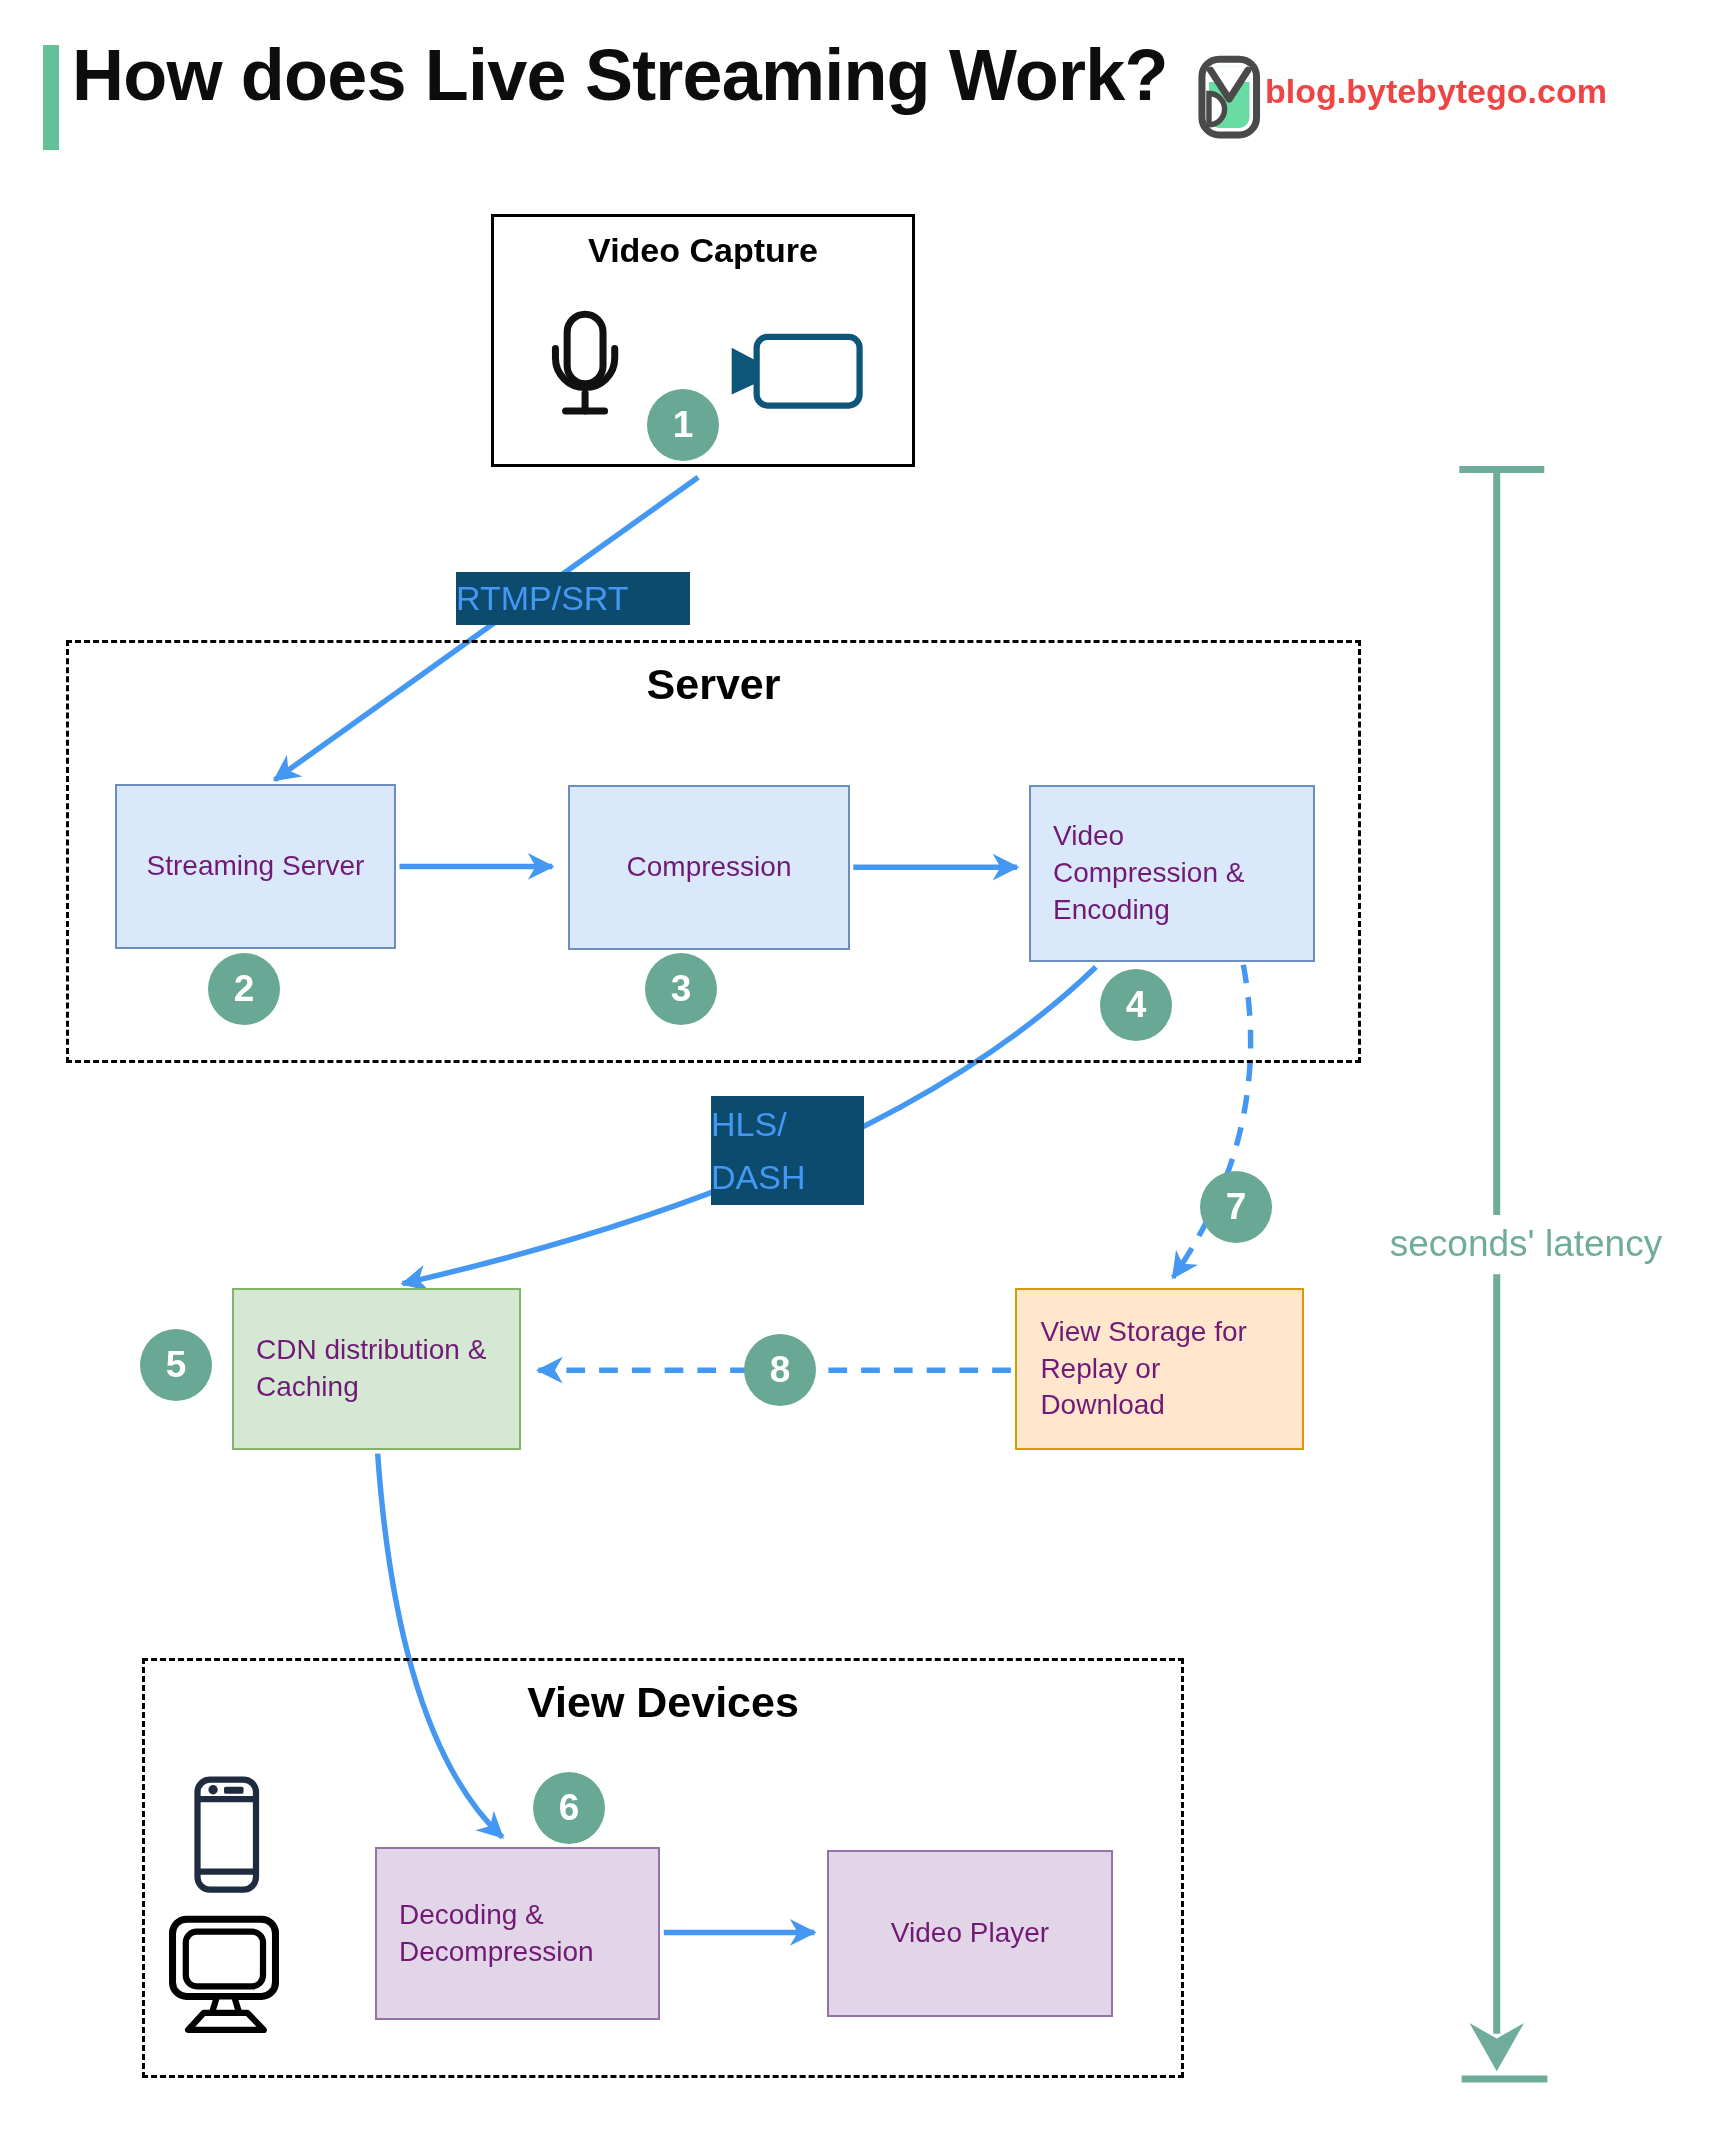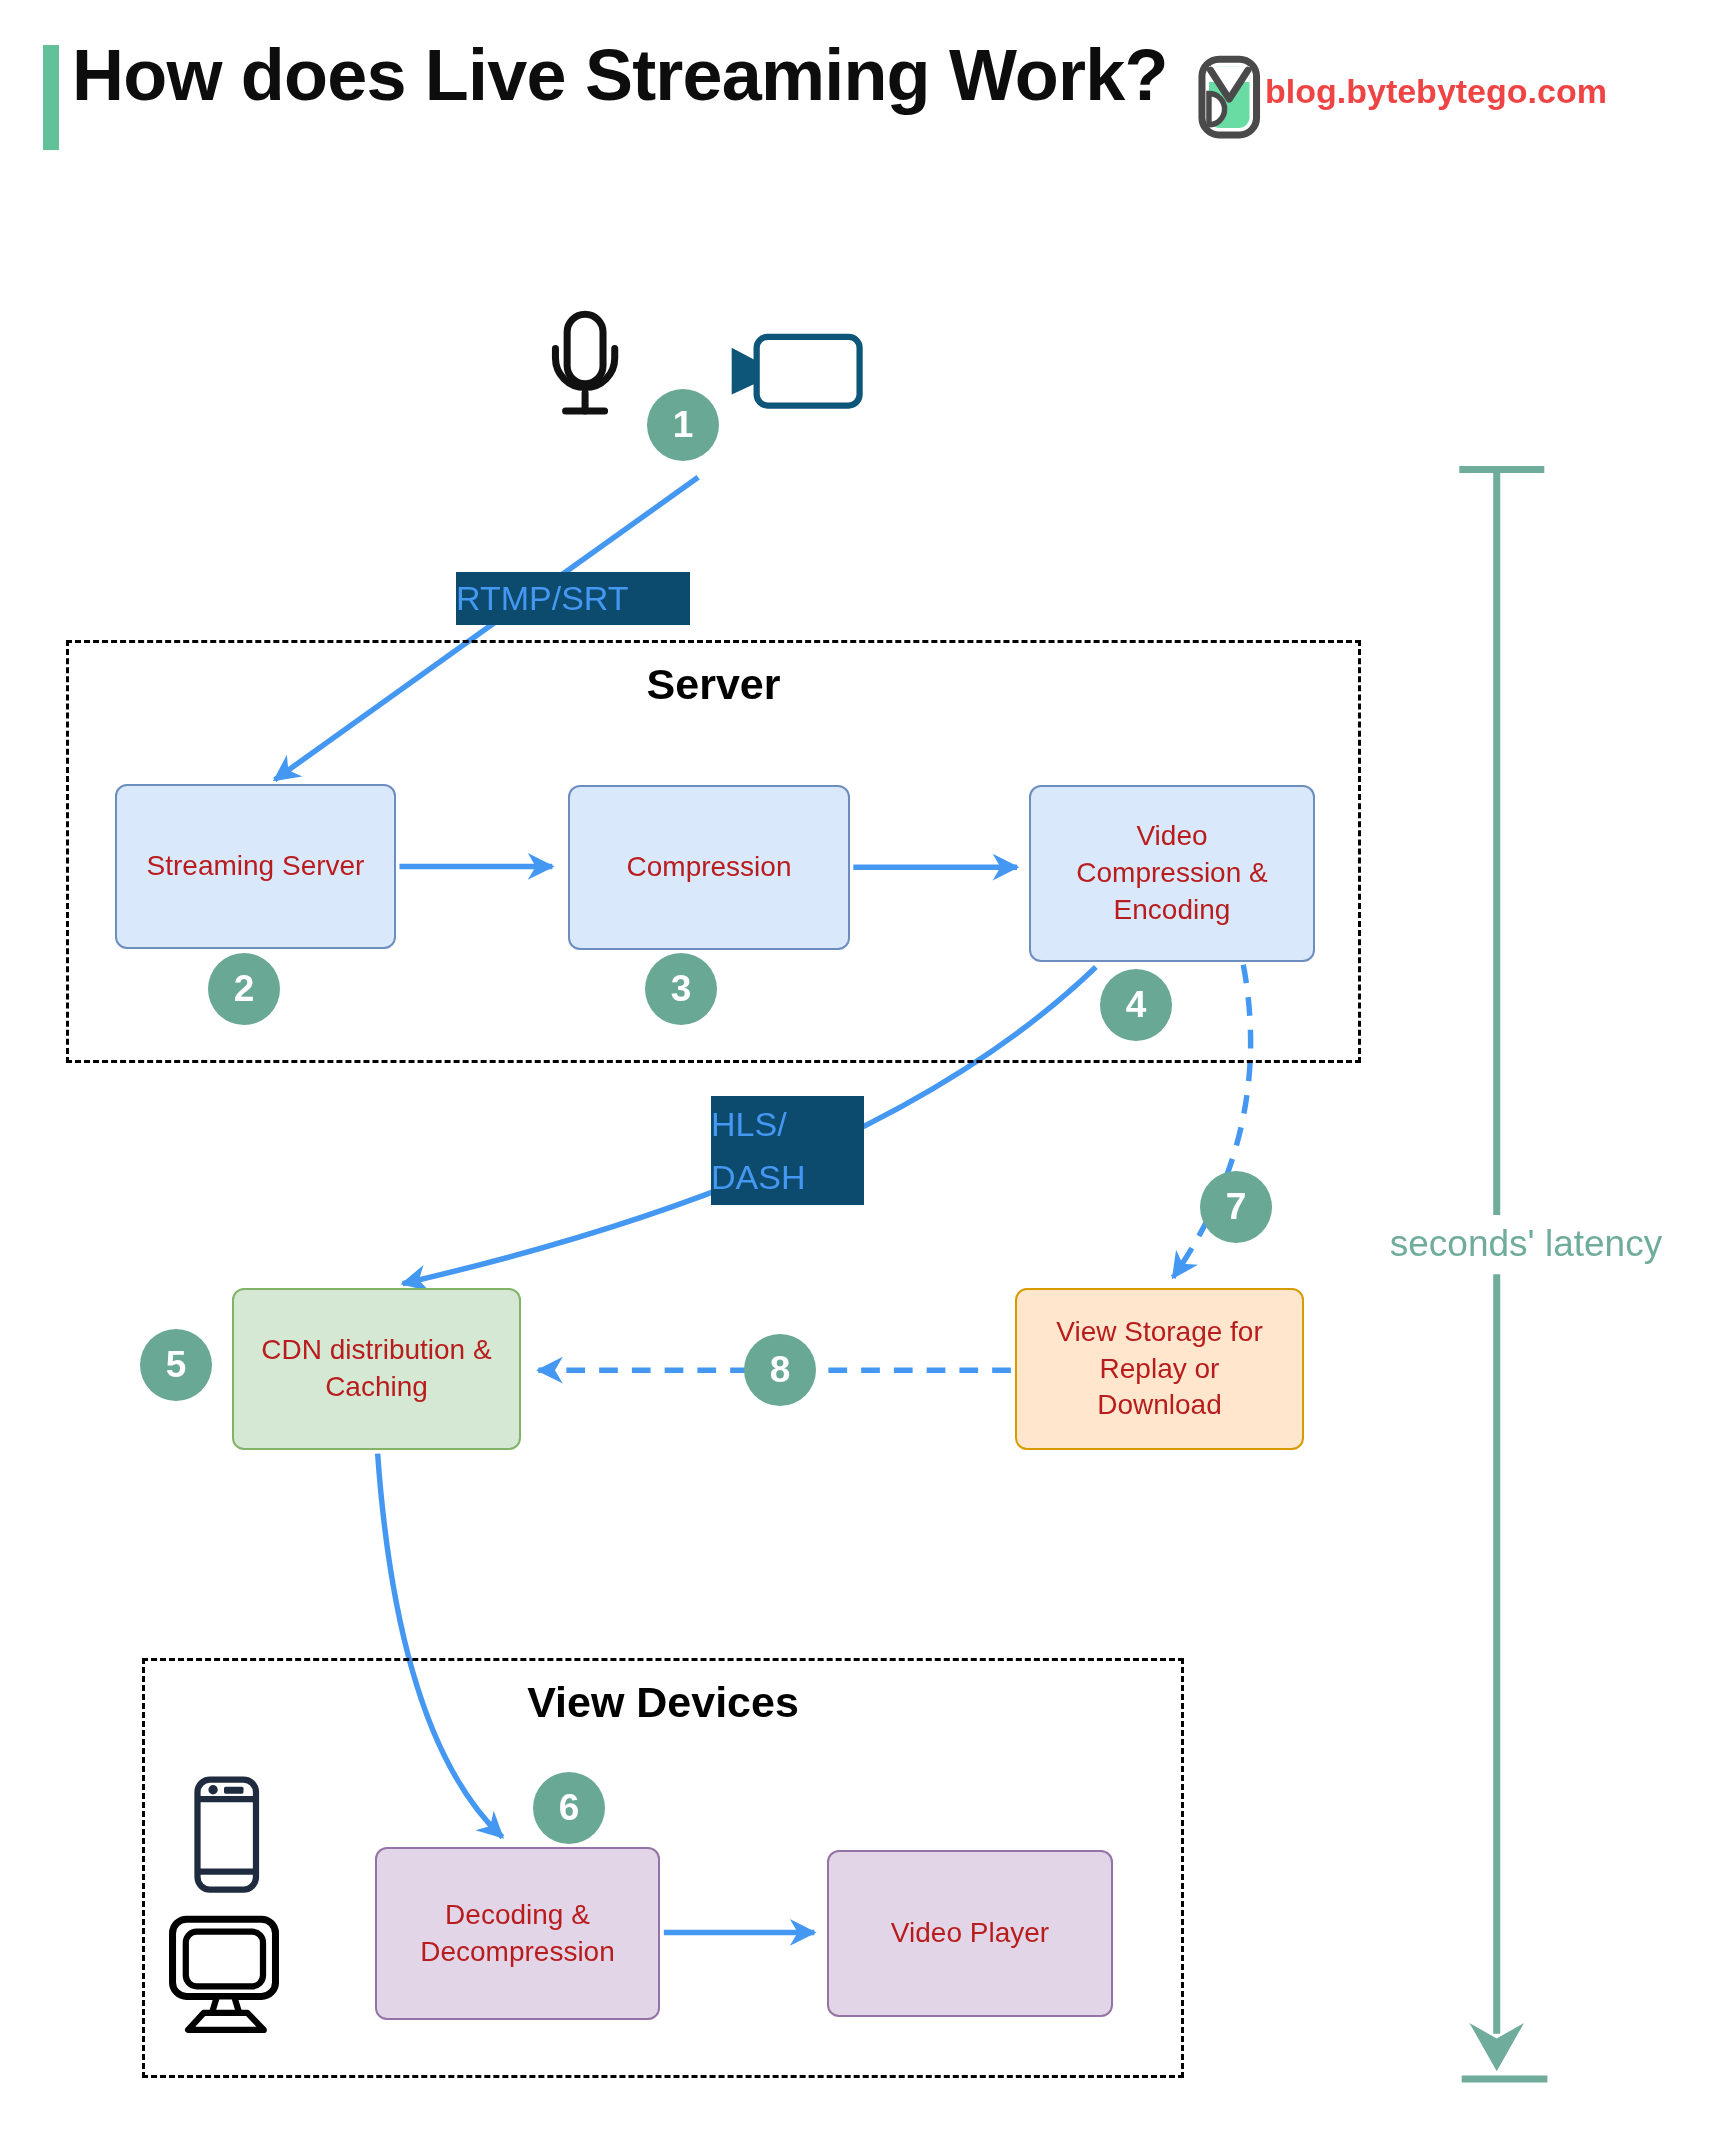--- a/index.html
+++ b/index.html
@@ -14,21 +14,21 @@
     color:#0d0d0d;letter-spacing:-0.8px;white-space:nowrap;
   }
   .accent-bar{position:absolute;left:43px;top:45px;width:16.4px;height:105px;background:#62c199;}
   .site-label{
     position:absolute;left:1265px;top:72px;font-size:34px;font-weight:600;color:#ef4444;
     white-space:nowrap;
   }
 
   .node{
     position:absolute;display:flex;align-items:center;justify-content:center;
-    text-align:center;font-size:28px;line-height:1.32;color:#b91c1c;box-sizing:border-box;border-radius:12px;
+    font-size:28px;line-height:1.32;color:#701a75;box-sizing:border-box;
   }
   .node-blue{background:#dae8fc;border:2.3px solid #6c8ebf;}
   .node-green{background:#d5e8d4;border:2.3px solid #82b366;}
   .node-orange{background:#ffe6cc;border:2.3px solid #d79b00;}
   .node-purple{background:#e1d5e7;border:2.3px solid #9673a6;}
 
   .group-box{
     position:absolute;border:3.1px dashed #000;box-sizing:border-box;background:transparent;
   }
   .group-title{
@@ -121,20 +121,23 @@
       <path d="M 1550 85 h 52 v 20 h -52 Z" fill="#ffffff"></path>
       <path d="M 1552 90 L 1576 127 L 1600 90" fill="#ffffff" stroke="#4a4a4a" stroke-width="9" stroke-linejoin="round" stroke-linecap="round"></path>
       <path d="M 1550 120 a 19 19 0 0 1 0 40 Z" fill="#ffffff" stroke="#4a4a4a" stroke-width="7"></path>
     </g>
   </svg>
 
   <div class="accent-bar"></div>
   <div class="page-title">How does Live Streaming Work?</div>
   <div class="site-label">blog.bytebytego.com</div>
 
+  <div class="capture-box">
+    <div class="group-title" style="top:14px;font-size:34px;">Video Capture</div>
+  </div>
 
   <div class="group-box" style="left:66px;top:640px;width:1295px;height:423px;">
     <div class="group-title">Server</div>
   </div>
 
   <div class="node node-blue" style="left:115px;top:784px;width:281px;height:165px;padding:4px 22px;">
     <span>Streaming Server</span>
   </div>
 
   <div class="node node-blue" style="left:568px;top:785px;width:282px;height:165px;padding:0 15.6px;">

